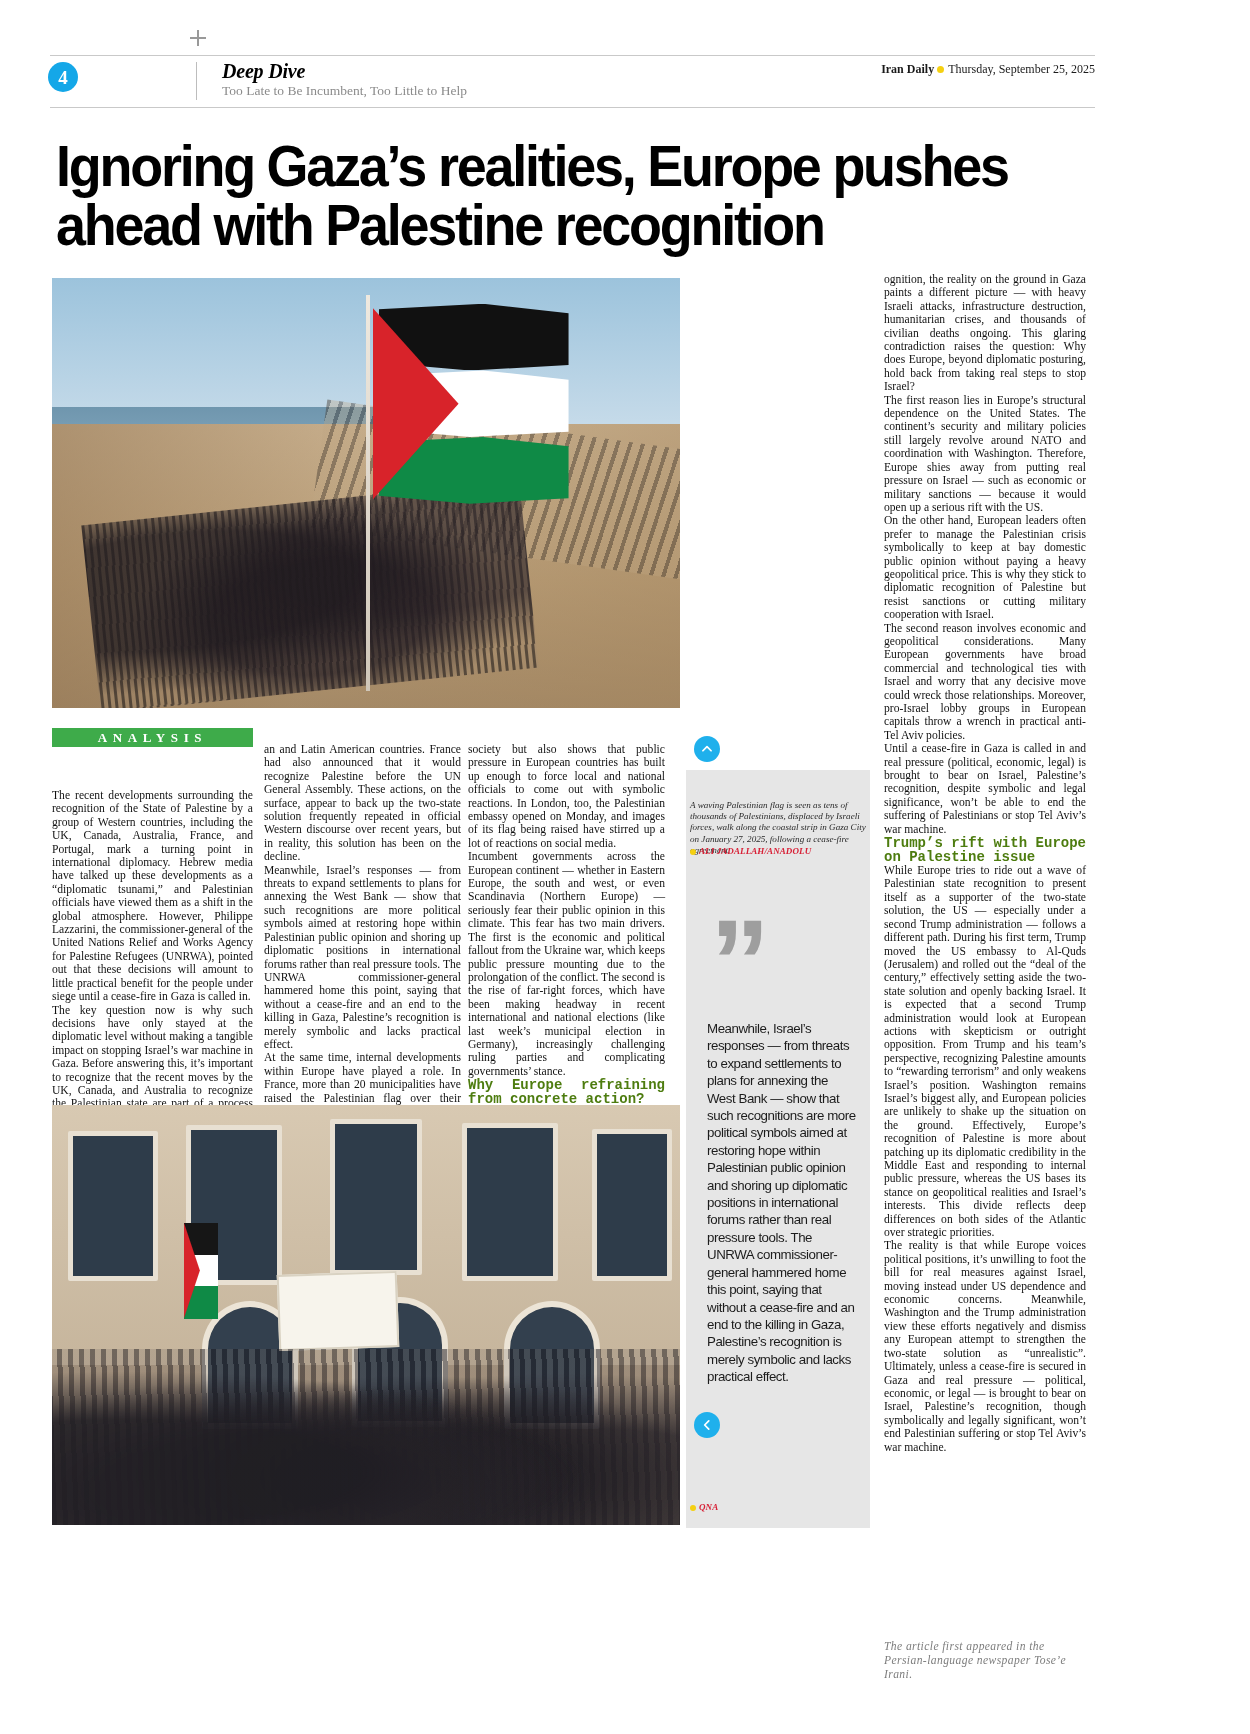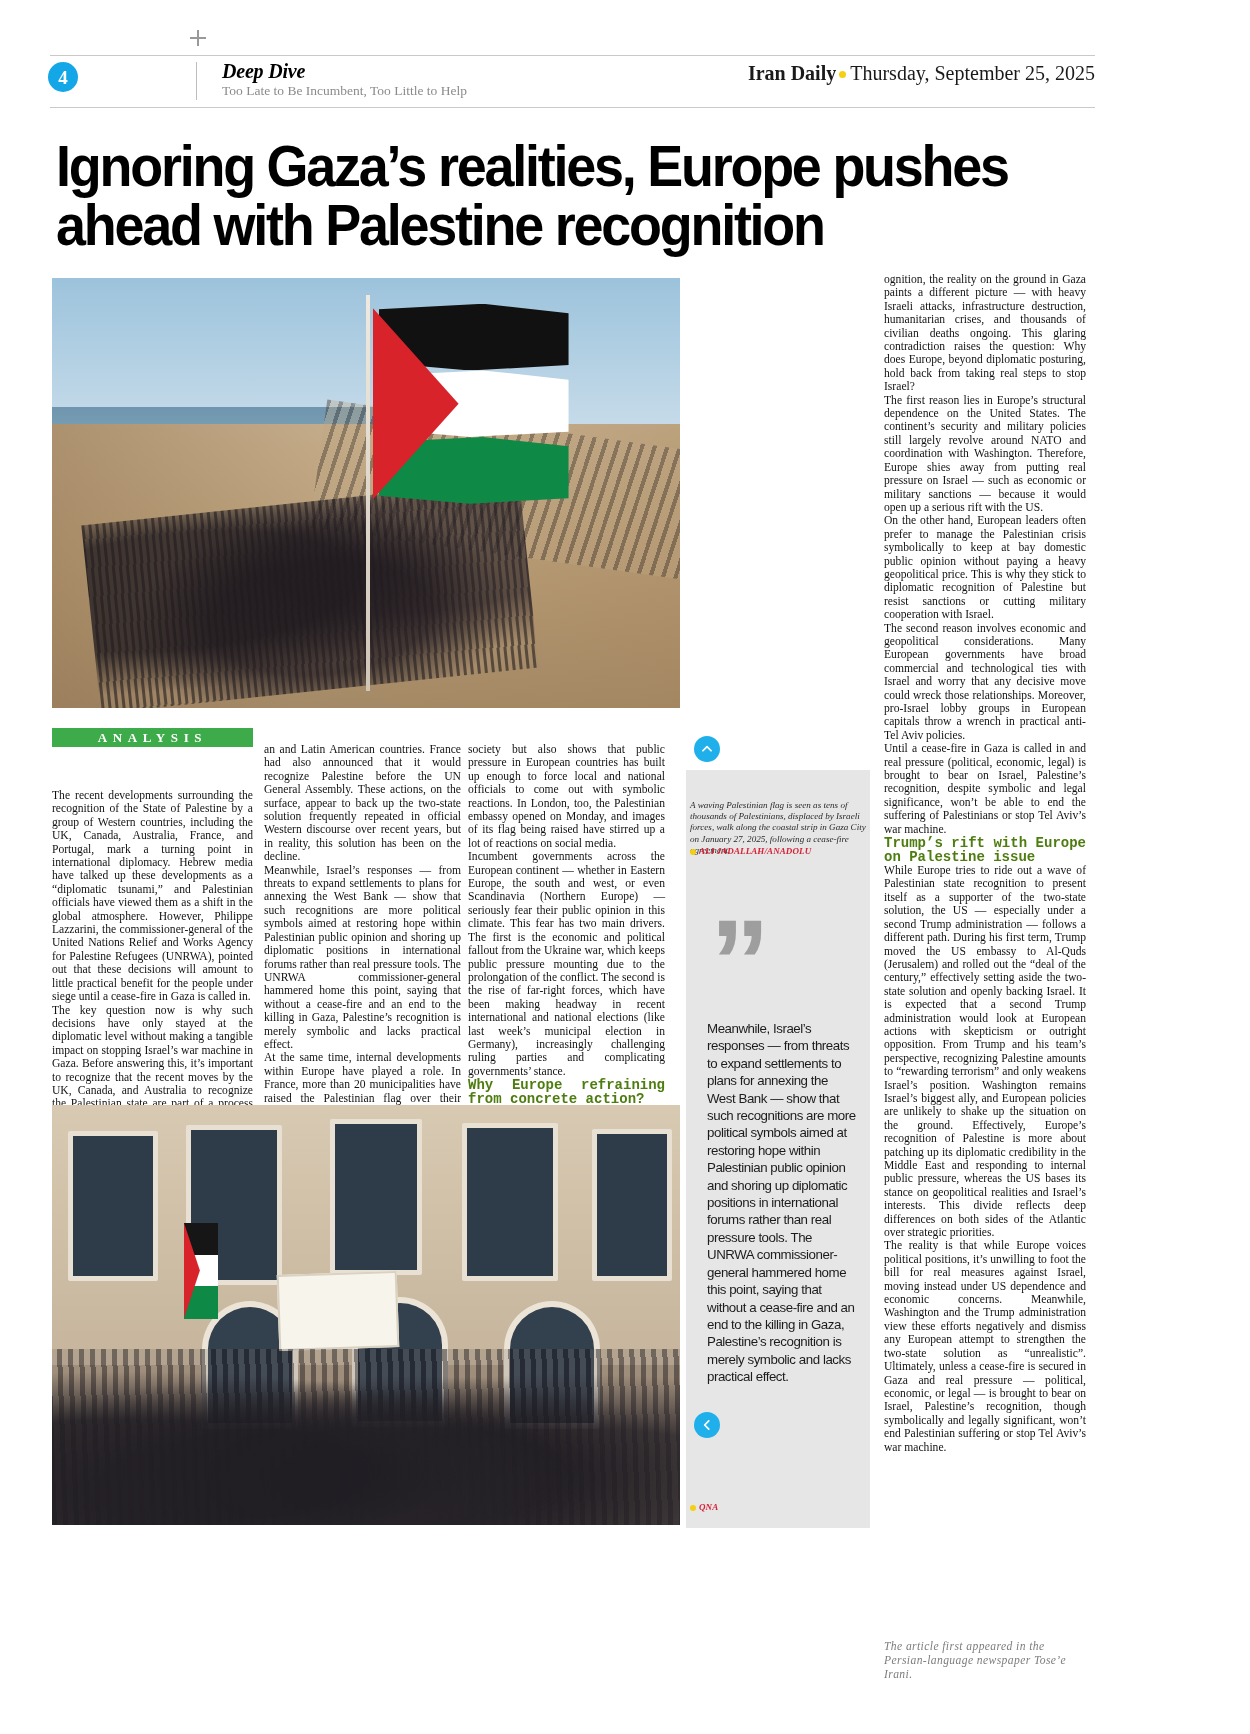--- a/index.html
+++ b/index.html
@@ -33,21 +33,21 @@
   .section-title {
     position:absolute; left:222px; top:60px;
     font-weight:bold; font-size:20px; letter-spacing:-0.2px; color:#000;font-style:italic;
   }
   .section-sub {
     position:absolute; left:222px; top:83px;
     font-size:13.5px; color:#8b8b8b;
   }
   .masthead-right {
     position:absolute; right:155px; top:62px;
-    font-size:20px; color:#1a1a1a; white-space:nowrap;
+    font-size:12px; color:#1a1a1a; white-space:nowrap;
   }
   .masthead-right .brand { font-weight:bold; }
   .dot-yellow {
     display:inline-block; width:7px; height:7px; border-radius:50%;
     background:#f5d011; margin:0 4px 1px 3px; vertical-align:middle;
   }
 
   
   .headline {
     position:absolute; left:56px; top:136px; width:1040px;

